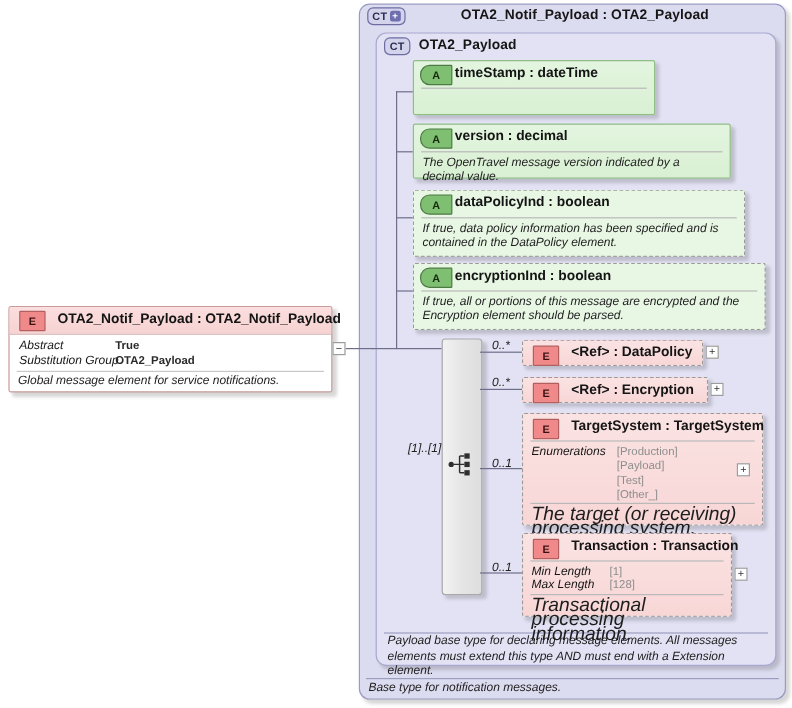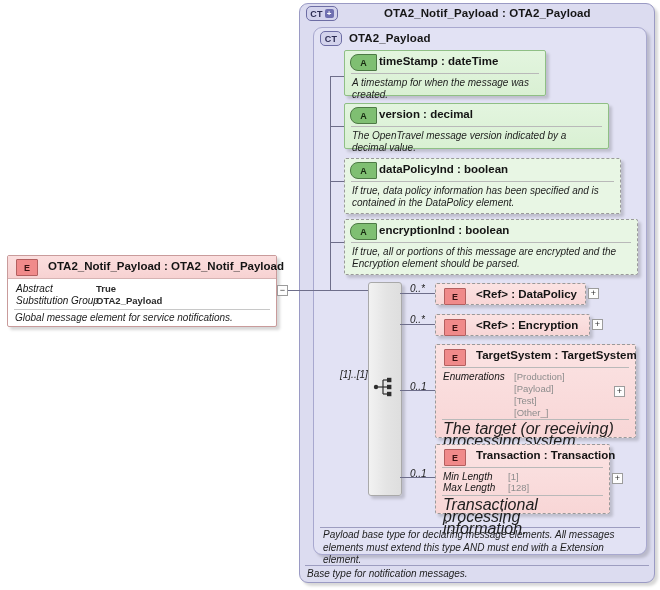--- a/index.html
+++ b/index.html
@@ -196,21 +196,20 @@
 
   <div class="ln ln-h" style="left:330px;top:290px;width:38px;"></div>
 
   <div class="ln ln-v" style="left:310px;top:290px;width:1px;height:1px;"></div>
   <div class="ln ln-h" style="left:288px;top:290px;width:42px;"></div>
 
   <div class="box attr shadow" style="left:344px;top:50px;width:202px;height:46px;">
     <div class="a-badge">A</div>
     <div class="name">timeStamp  : dateTime</div>
     <div class="rule" style="top:22px;"></div>
-    <div class="doc" style="top:26px;">A timestamp for when the message was created.</div>
   </div>
 
   <div class="box attr shadow" style="left:344px;top:103px;width:265px;height:46px;">
     <div class="a-badge">A</div>
     <div class="name">version    : decimal</div>
     <div class="rule" style="top:22px;"></div>
     <div class="doc" style="top:26px;">The OpenTravel message version indicated by a decimal value.</div>
   </div>
 
   <div class="box attr opt shadow" style="left:344px;top:158px;width:277px;height:56px;">

